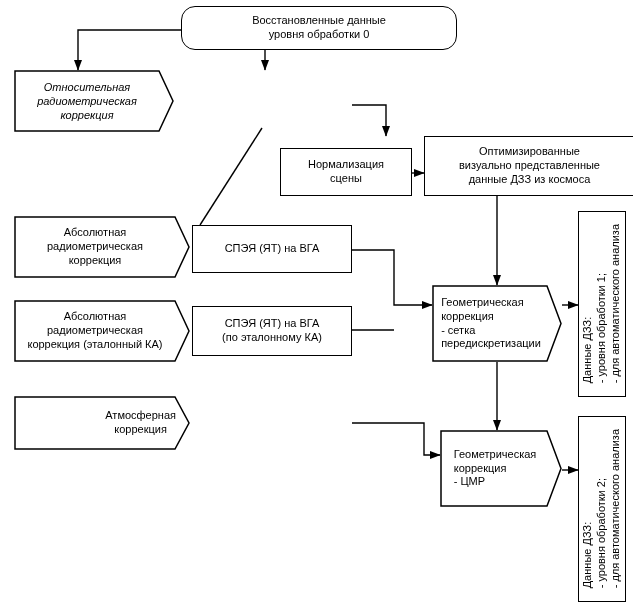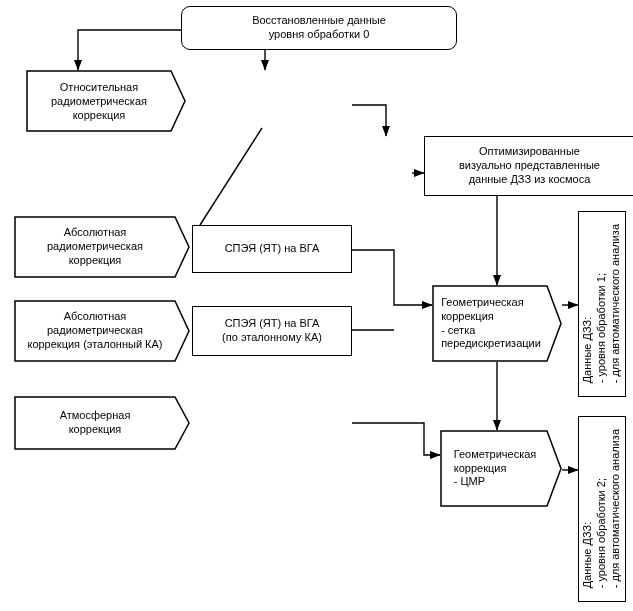--- a/index.html
+++ b/index.html
@@ -30,21 +30,21 @@
     line-height: 1.25;
     color: #000000;
     padding: 2px 4px;
     z-index: 3;
   }
   .node .txt {
     white-space: pre-line;
     display: block;
   }
   .rounded {
-    border-radius: 9px;
+    border-radius: 14px;
   }
   
   .chevron {
     border: none;
     background: transparent;
     padding: 0;
   }
   .chevron svg {
     position: absolute;
     left: 0;
@@ -107,30 +107,34 @@
 
       <path d="M497,362 L497,430" marker-end="url(#arrow)"></path>
     </g>
   </svg>
 
   <div class="node rounded" style="left:181px; top:6px; width:276px; height:44px;">
     <span class="txt">Восстановленные данные
 уровня обработки 0</span>
   </div>
 
-  <div class="node chevron" style="left:26px; top:70px; width:160px; height:64px;">
+  <div class="node chevron" style="left:14px; top:70px; width:160px; height:64px;font-style:italic;">
     <svg width="160" height="62">
       <polygon points="1,1 145,1 159,31 145,61 1,61" fill="#ffffff" stroke="#000000" stroke-width="1.5"></polygon>
     </svg>
     <span class="txt">Относительная
 радиометрическая
 коррекция</span>
   </div>
 
 
+  <div class="node" style="left:280px; top:148px; width:132px; height:48px;">
+    <span class="txt">Нормализация
+сцены</span>
+  </div>
 
   <div class="node" style="left:424px; top:136px; width:211px; height:60px;">
     <span class="txt">Оптимизированные
 визуально представленные
 данные ДЗЗ из космоса</span>
   </div>
 
   <div class="node chevron" style="left:14px; top:216px; width:176px; height:62px;">
     <svg width="176" height="62">
       <polygon points="1,1 161,1 175,31 161,61 1,61" fill="#ffffff" stroke="#000000" stroke-width="1.5"></polygon>
@@ -151,21 +155,21 @@
     <span class="txt">Абсолютная
 радиометрическая
 коррекция (эталонный КА)</span>
   </div>
 
   <div class="node" style="left:192px; top:306px; width:160px; height:50px;">
     <span class="txt">СПЭЯ (ЯТ) на ВГА
 (по эталонному КА)</span>
   </div>
 
-  <div class="node chevron" style="left:14px; top:396px; width:176px; height:54px;">
+  <div class="node chevron" style="left:14px; top:396px; width:176px; height:54px;justify-content:flex-end;">
     <svg width="176" height="54">
       <polygon points="1,1 161,1 175,27 161,53 1,53" fill="#ffffff" stroke="#000000" stroke-width="1.5"></polygon>
     </svg>
     <span class="txt">Атмосферная
 коррекция</span>
   </div>
 
 
   <div class="node chevron" style="left:432px; top:285px; width:130px; height:77px;">
     <svg width="130" height="77">

